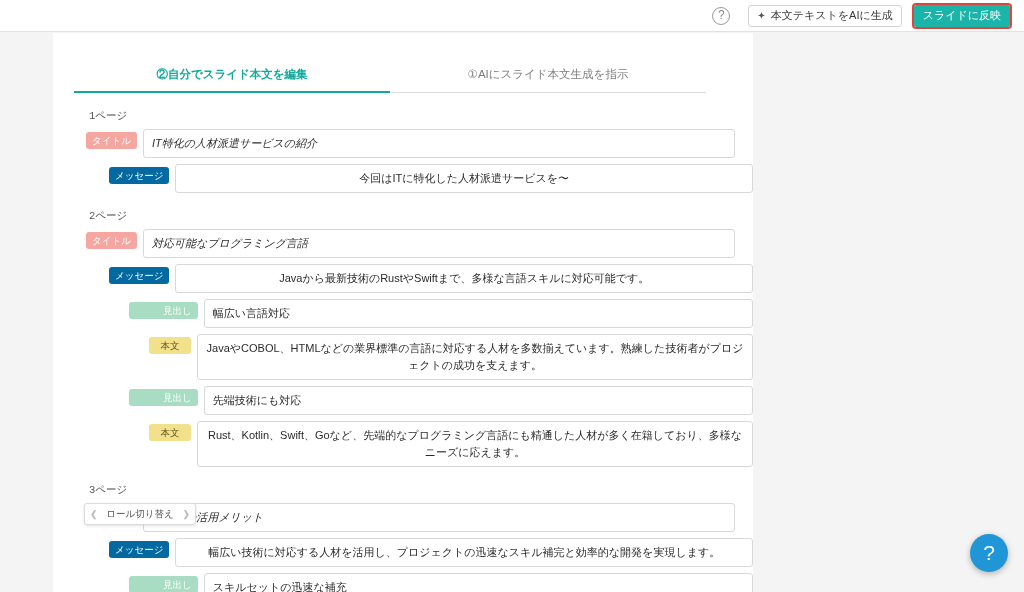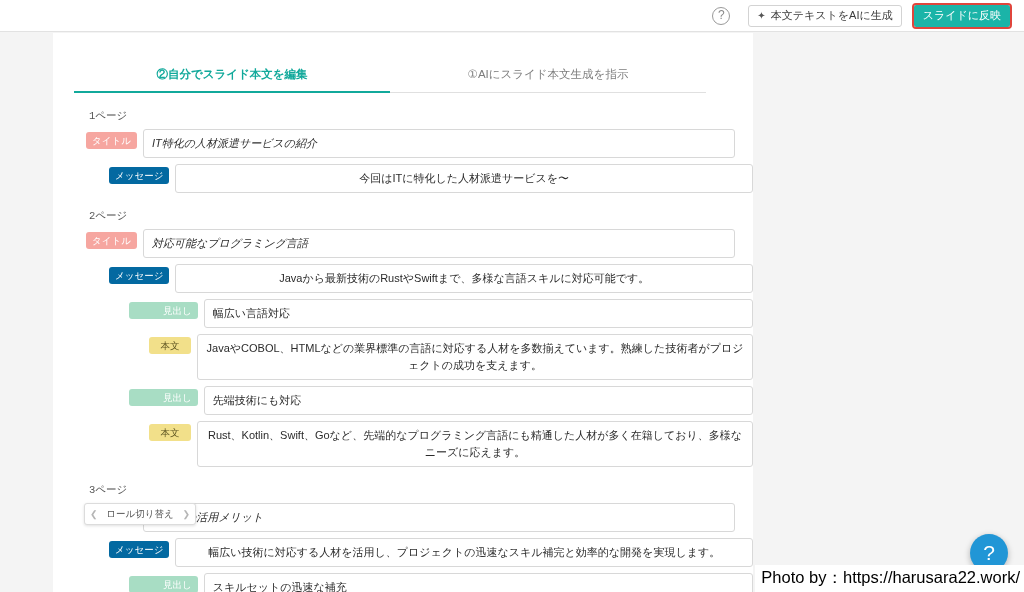--- a/index.html
+++ b/index.html
@@ -308,15 +308,14 @@
   <div class="role-switch">
     <span class="arrow">❮</span>
     <span>ロール切り替え</span>
     <span class="arrow">❯</span>
   </div>
 
   <div class="help-bubble">
     <span>?</span>
   </div>
 
-  <div class="watermark">Photo by：https://harusara22.work/</div>
 
 </div>
 
 </body></html>

